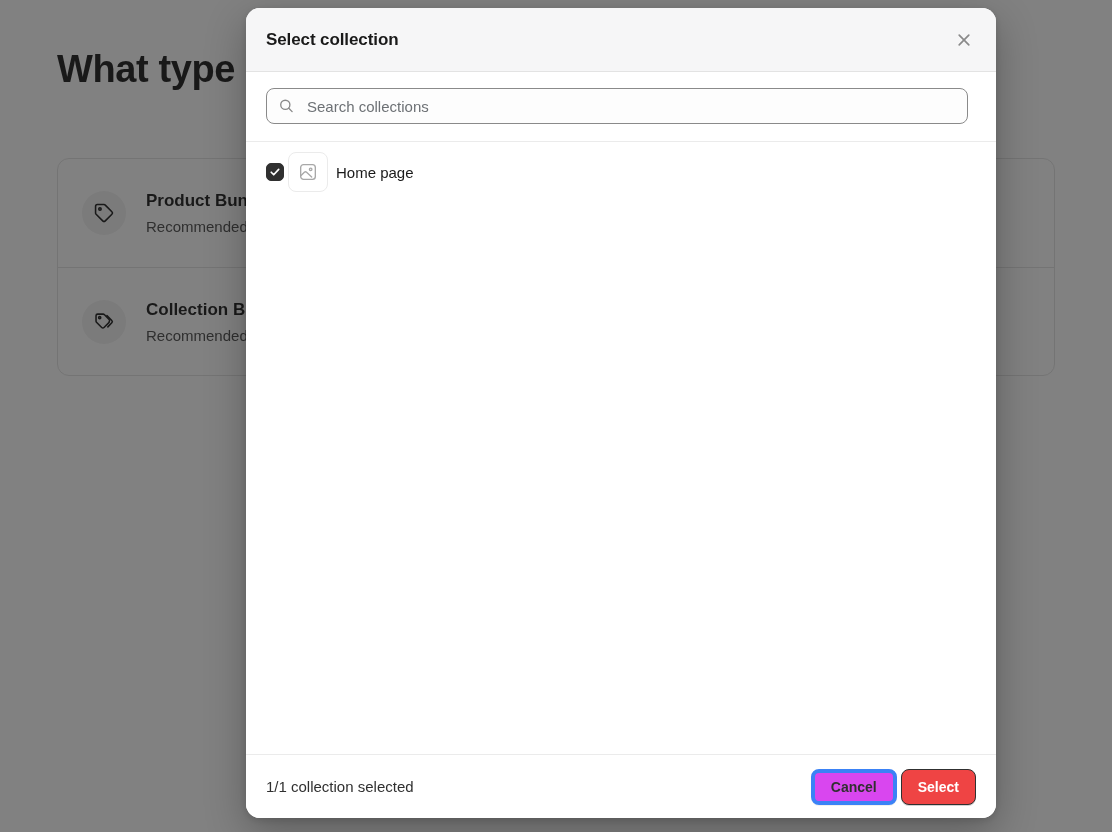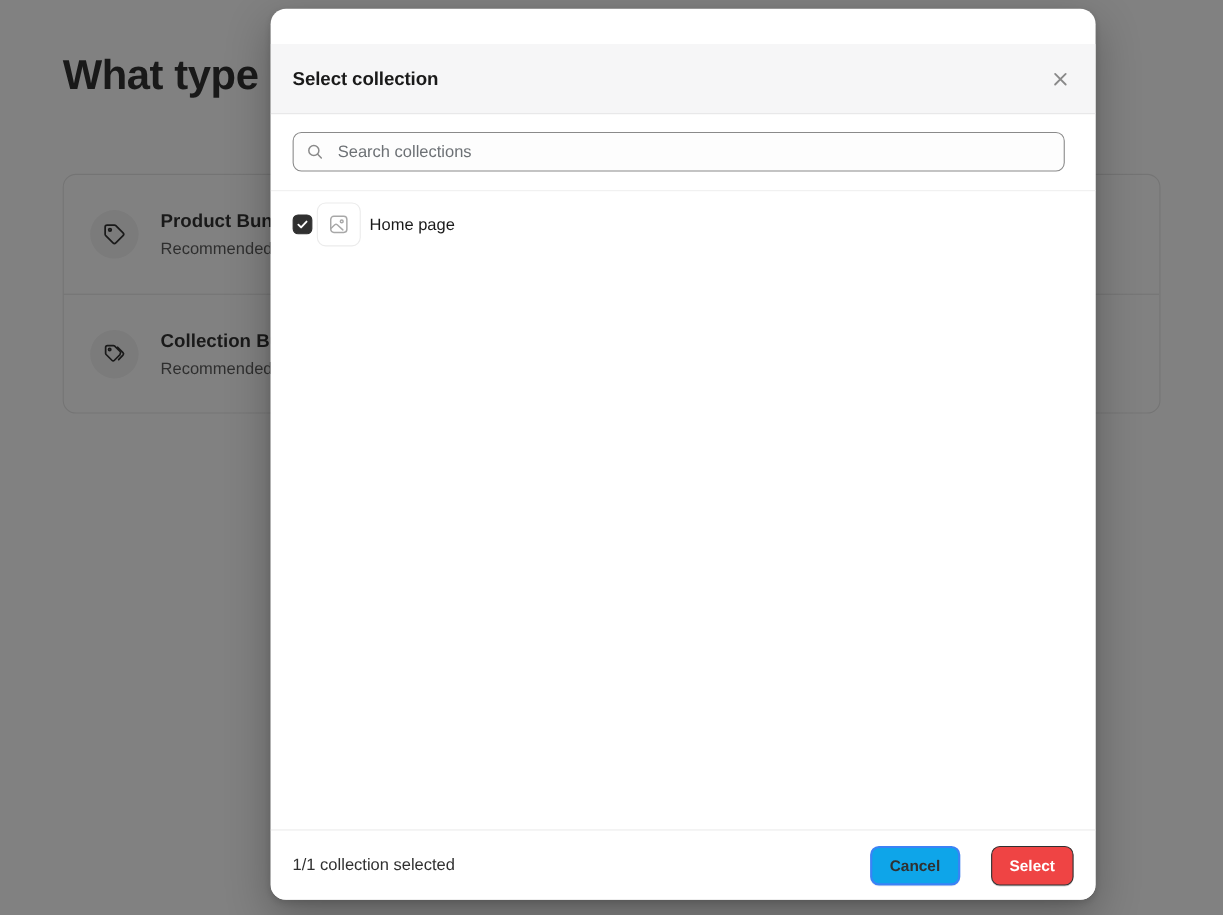--- a/index.html
+++ b/index.html
@@ -95,21 +95,20 @@
   }
 
   #modal-header {
     flex: 0 0 auto;
     height: 64px;
     background: #f6f6f7;
     border-bottom: 1px solid #e3e3e3;
     display: flex;
     align-items: center;
     padding: 0 16px 0 20px;
-    margin-top: 32px;
   }
 
   #modal-title {
     flex: 1 1 auto;
     font-size: 17px;
     font-weight: 700;
     color: #1a1a1a;
     letter-spacing: -0.1px;
   }
 
@@ -213,44 +212,44 @@
   }
 
   #modal-footer {
     flex: 0 0 auto;
     height: 64px;
     background: #ffffff;
     border-top: 1px solid #ebebeb;
     display: flex;
     align-items: center;
     padding: 0 20px;
-    gap: 28px;
+    gap: 4px;
   }
 
   #footer-status {
     flex: 1 1 auto;
     font-size: 15px;
     color: #303030;
   }
 
   .btn {
     font-family: inherit;
     font-size: 14px;
     font-weight: 600;
     border-radius: 8px;
     height: 36px;
     padding: 0 16px;
     cursor: pointer;
     white-space: nowrap;
   }
 
   #cancel-button {
-    background: #0ea5e9;
+    background: #d946ef;
     color: #303030;
-    border: 2px solid #3b82f6;
+    border: 4px solid #3b82f6;
     box-shadow: 0 1px 0 rgba(0,0,0,0.06);
   }
 
   #select-button {
     background: #ef4444;
     color: #ffffff;
     border: 1px solid #303030;
     box-shadow: 0 1px 0 rgba(0,0,0,0.18);
   }
 </style>

